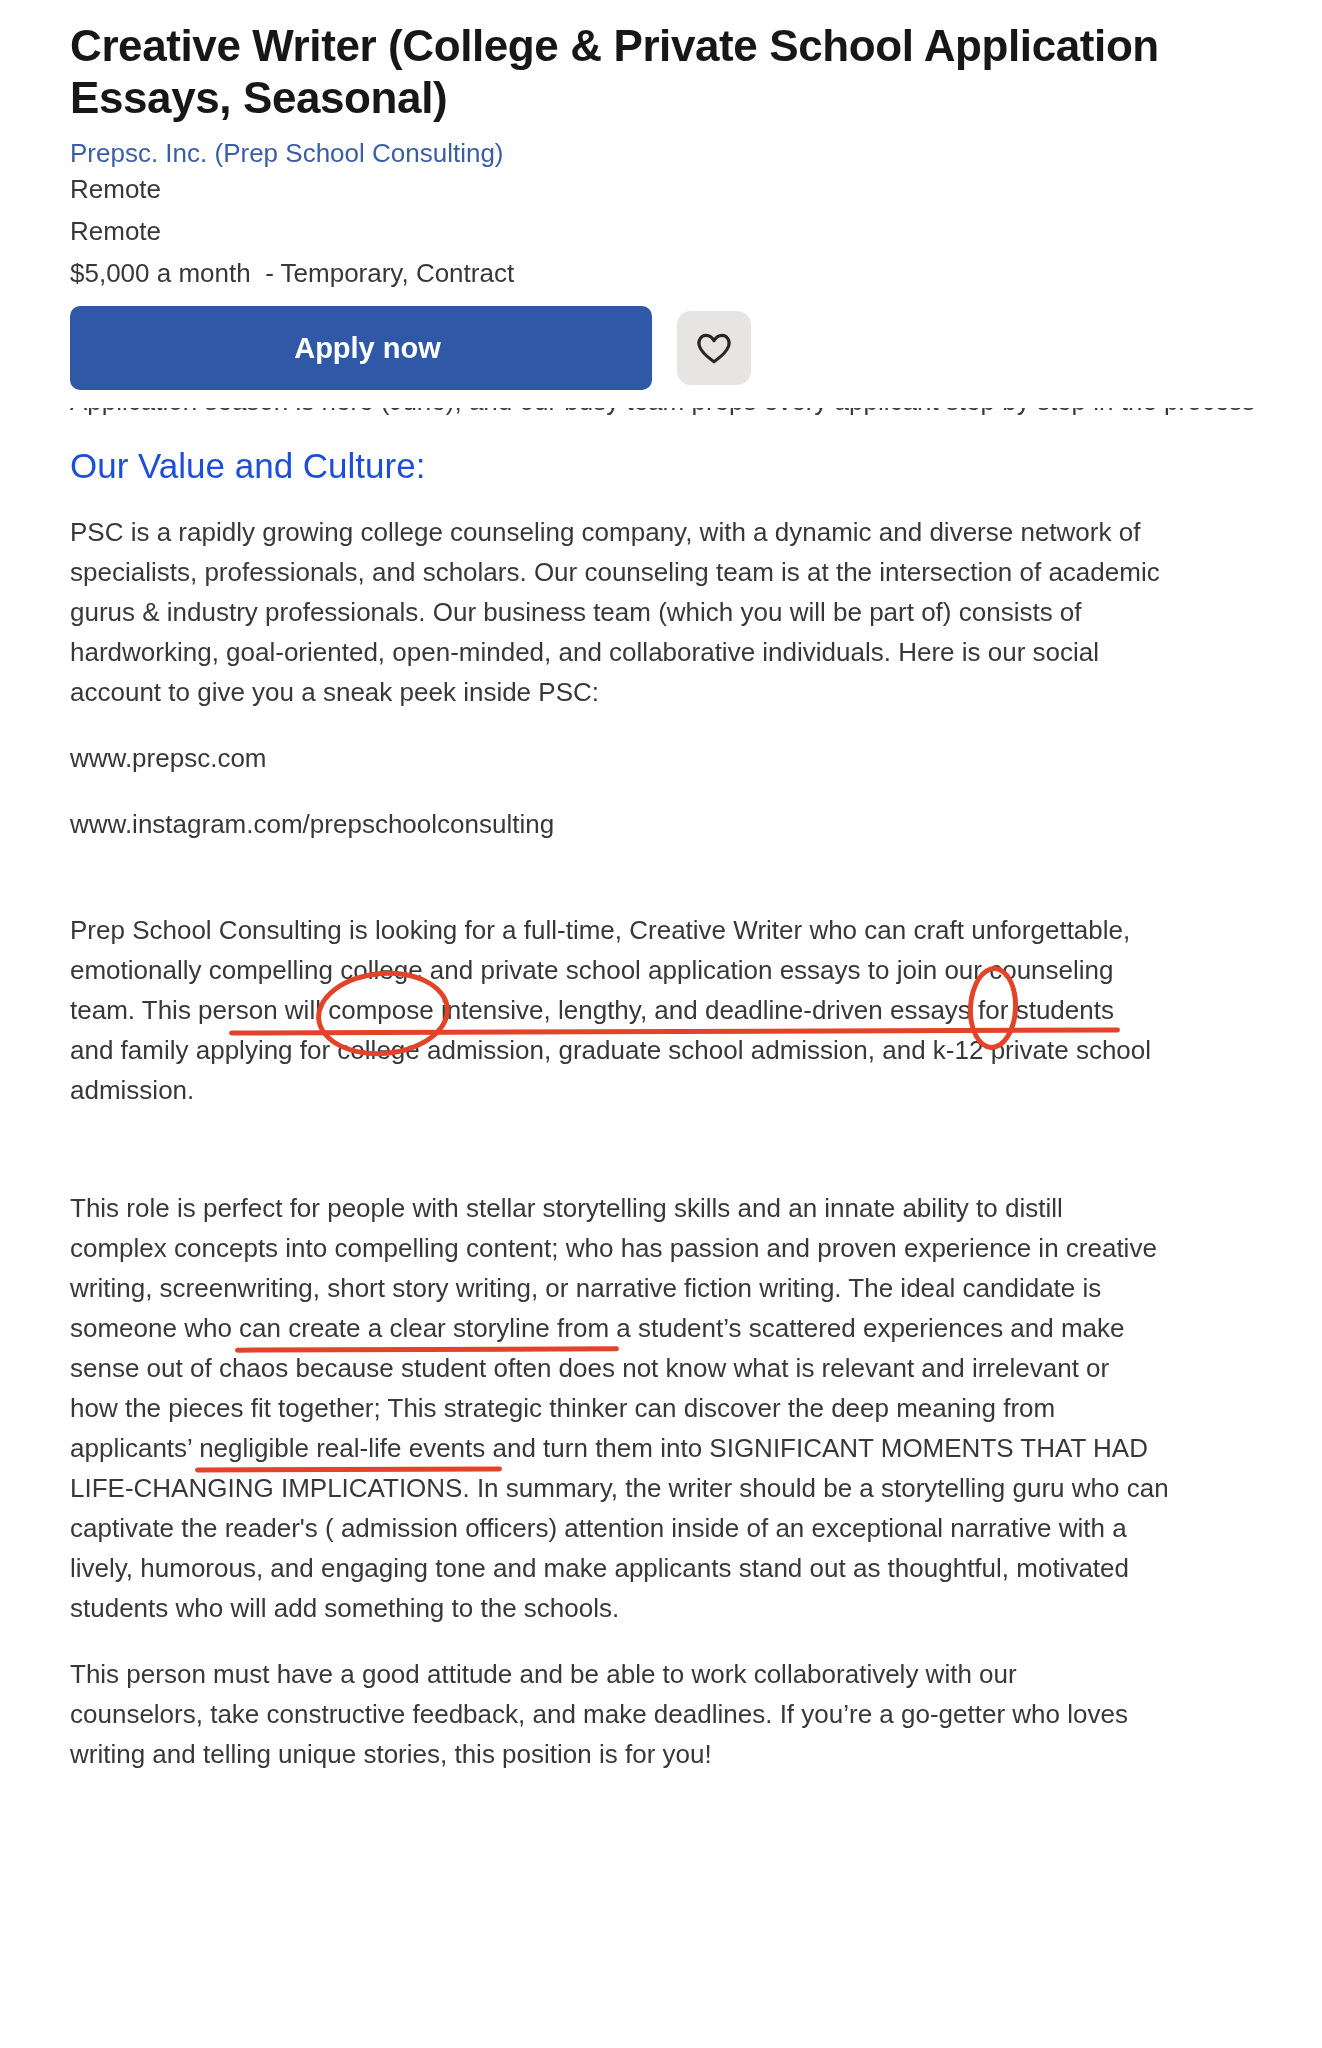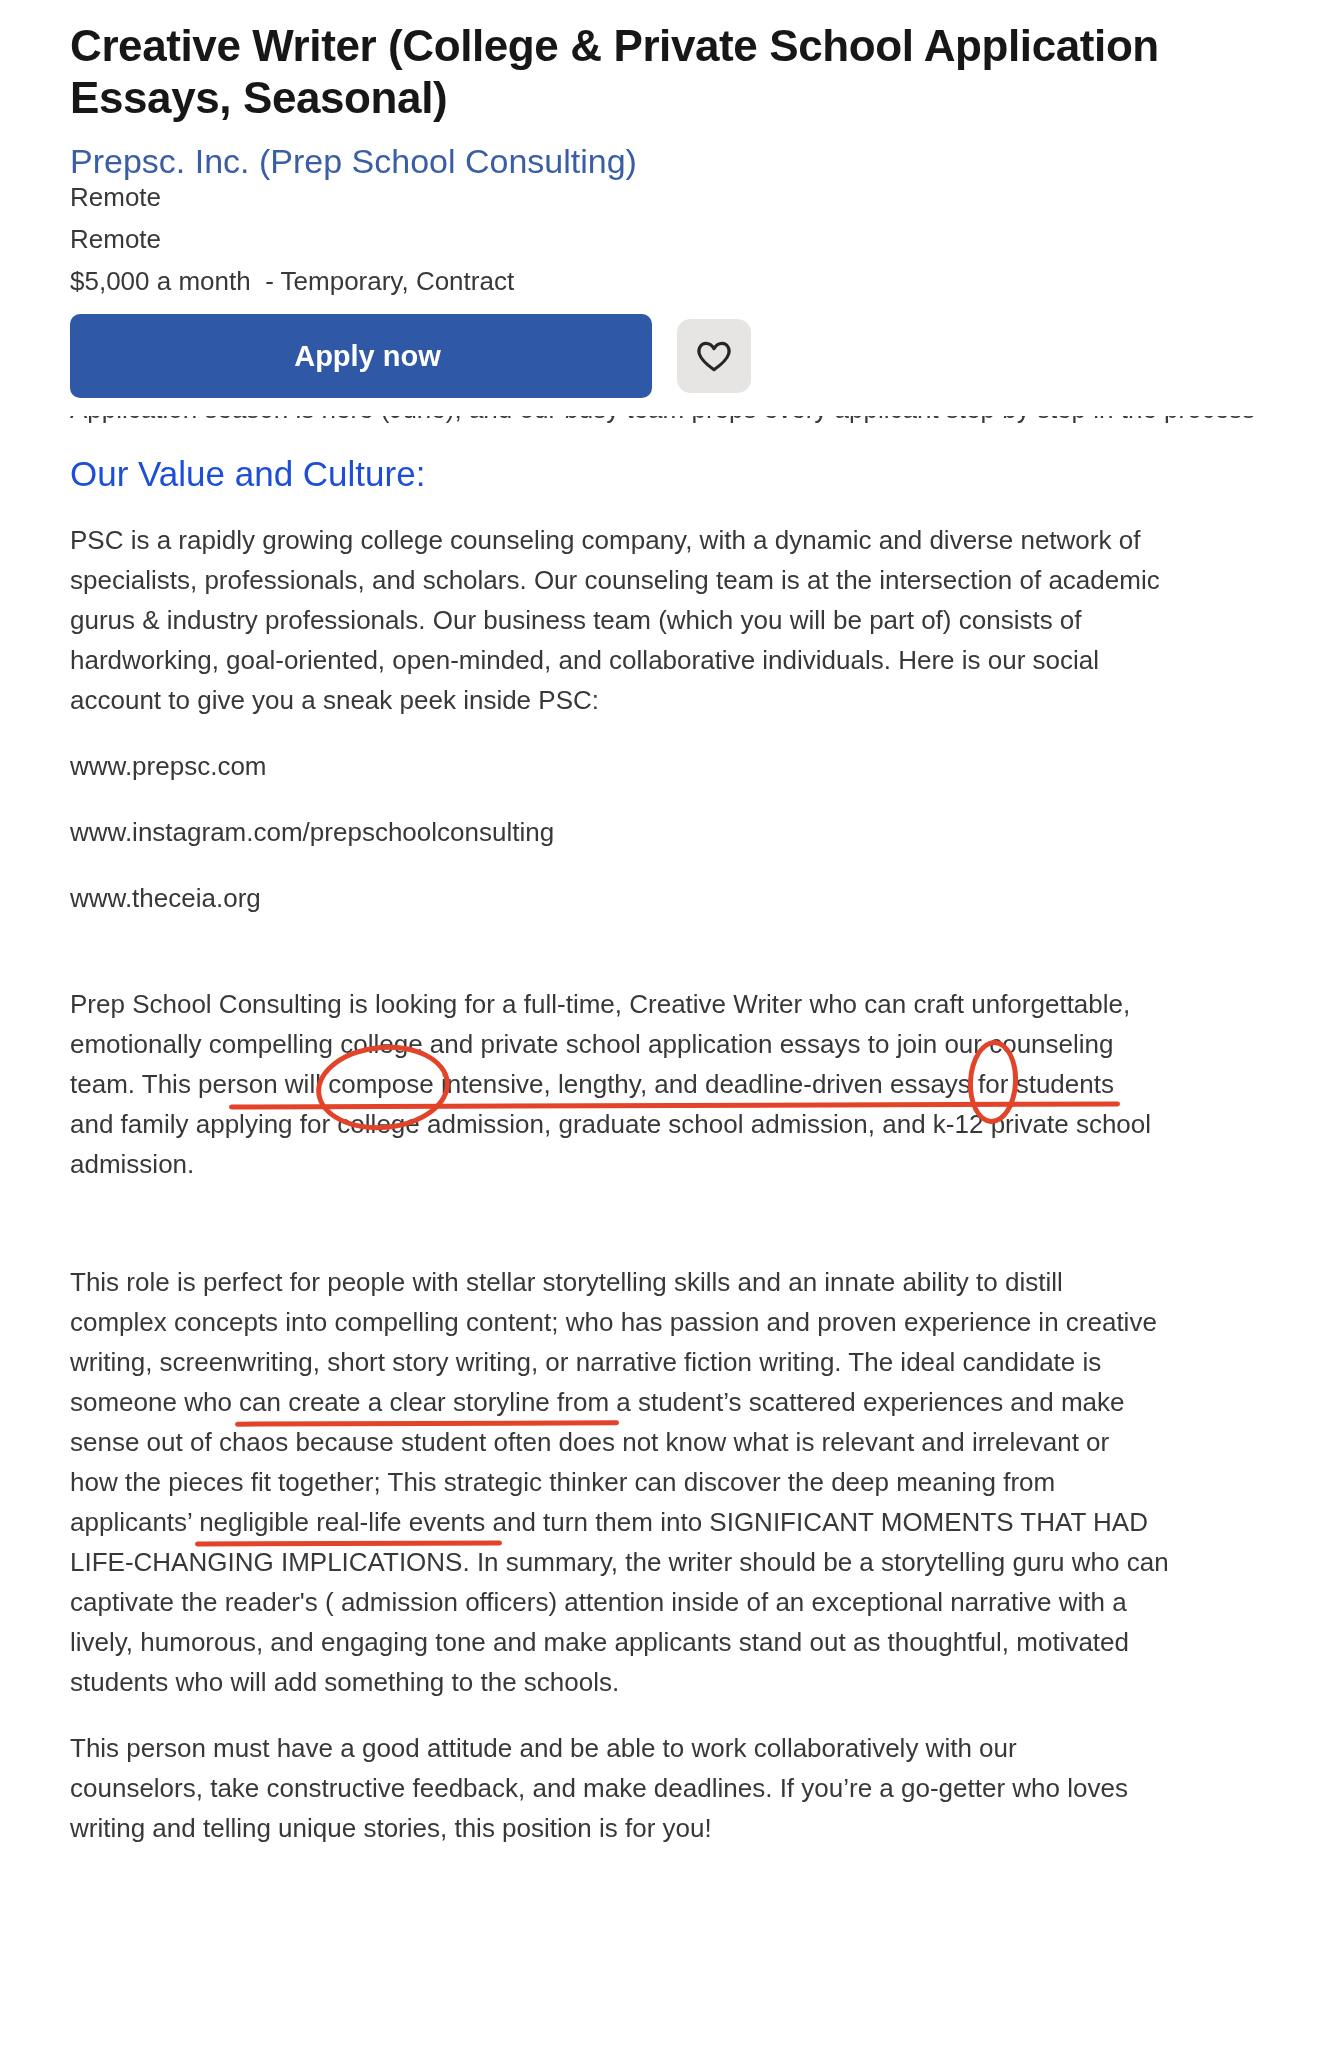--- a/index.html
+++ b/index.html
@@ -11,22 +11,22 @@
   }
   .page{padding:20px 40px 0 70px;width:1240px;}
 
   h1.job-title{
     margin:0;padding:0;
     font-size:44px;line-height:52px;font-weight:700;
     color:#171717;letter-spacing:-0.4px;
     white-space:pre-line;
   }
   .company-link{
-    margin-top:22px;
-    font-size:34px;line-height:30px;
+    margin-top:14px;
+    font-size:26px;line-height:30px;
     color:#3a5ea6;cursor:pointer;
   }
   .meta-line{
     font-size:26px;line-height:42px;color:#383838;
     white-space:pre-wrap;
   }
 
   .apply-row{
     margin-top:12px;
     display:flex;align-items:center;gap:25px;
@@ -128,21 +128,20 @@
   <h2 class="section-h">Our Value and Culture:</h2>
 
   <p class="body-p">PSC is a rapidly growing college counseling company, with a dynamic and diverse network of
 specialists, professionals, and scholars. Our counseling team is at the intersection of academic
 gurus &amp; industry professionals. Our business team (which you will be part of) consists of
 hardworking, goal-oriented, open-minded, and collaborative individuals. Here is our social
 account to give you a sneak peek inside PSC:</p>
 
   <p class="link-p">www.prepsc.com</p>
   <p class="link-p">www.instagram.com/prepschoolconsulting</p>
-  <p class="link-p">www.theceia.org</p>
 
 
   <p class="body-p">
     <span>Prep School Consulting is looking for a full-time, Creative Writer who can craft unforgettable,
 emotionally compelling college and private school application essays to join our counseling
 team. This person </span><span class="redline overshoot-left"><span>will </span><span class="circled ellipse"><span>compose</span></span><span> intensive, lengthy, and deadline-driven essays </span><span class="circled round"><span>for</span></span><span> students</span></span><span>
 and family applying for college admission, graduate school admission, and k-12 private school
 admission.</span>
   </p>
 

